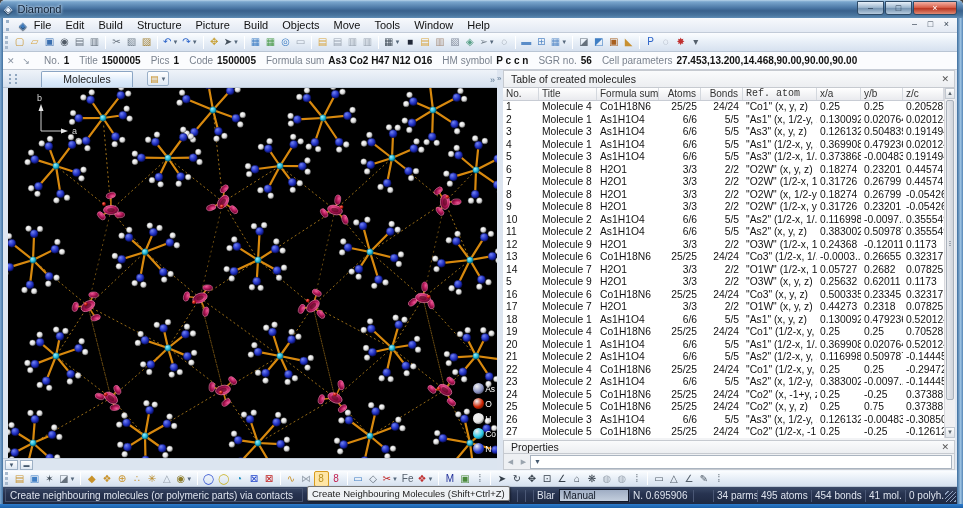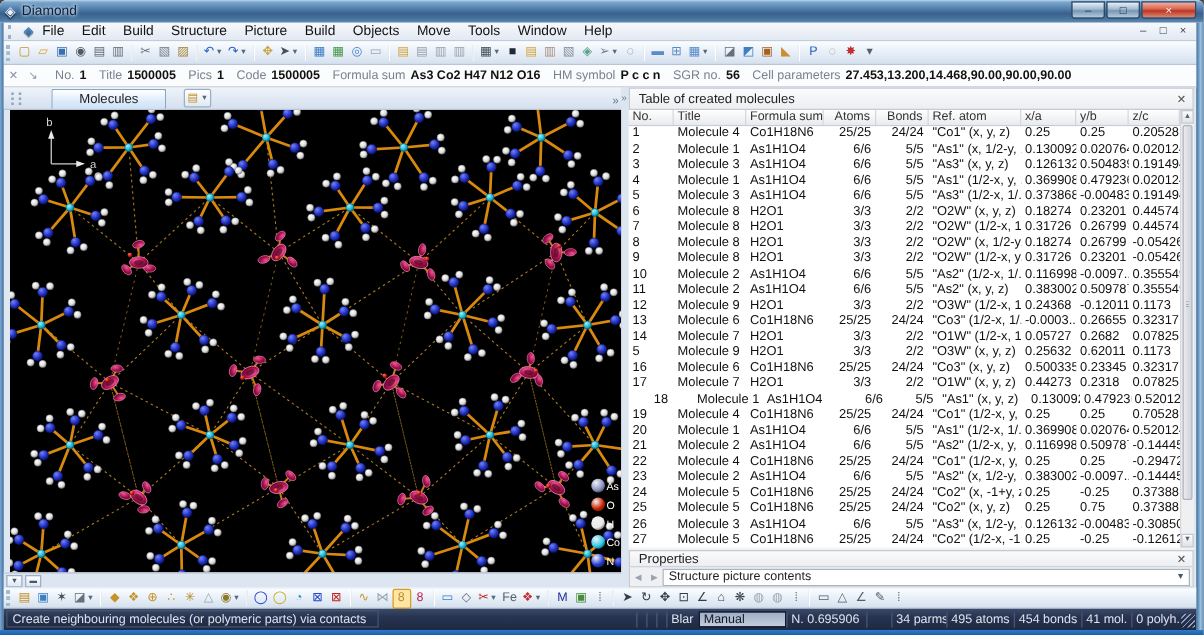--- a/index.html
+++ b/index.html
@@ -1173,21 +1173,21 @@
     <div class="panel-title">
       <span class="t">Table of created molecules</span>
       <span class="x">✕</span>
     </div>
     <div class="thead" id="table-head">
         <div class="th" style="width: 36px;">No.</div>
         <div class="th" style="width: 58px;">Title</div>
         <div class="th" style="width: 62px;">Formula sum</div>
         <div class="th r" style="width: 42px;">Atoms</div>
         <div class="th r" style="width: 42px;">Bonds</div>
-        <div class="th" style="width: 74px;">Ref. atom</div>
+        <div class="th" style="width: 74px; font-family: Liberation Mono, monospace;">Ref. atom</div>
         <div class="th" style="width: 44px;">x/a</div>
         <div class="th" style="width: 42px;">y/b</div>
         <div class="th" style="width: 41px;">z/c</div>
       </div>
     <div class="tbody" id="table-body">
         <div class="t-row">
           <div class="td" style="width: 36px;">1</div>
           <div class="td" style="width: 58px;">Molecule 4</div>
           <div class="td" style="width: 62px;">Co1H18N6</div>
           <div class="td r" style="width: 42px;">25/25</div>
@@ -1367,21 +1367,21 @@
           <div class="td" style="width: 58px;">Molecule 7</div>
           <div class="td" style="width: 62px;">H2O1</div>
           <div class="td r" style="width: 42px;">3/3</div>
           <div class="td r" style="width: 42px;">2/2</div>
           <div class="td" style="width: 74px;">"O1W" (x, y, z)</div>
           <div class="td" style="width: 44px;">0.44273</div>
           <div class="td" style="width: 42px;">0.2318</div>
           <div class="td" style="width: 41px;">0.07825</div>
         </div>
         <div class="t-row">
-          <div class="td" style="width: 36px; margin-left: 17px;">18</div>
+          <div class="td" style="width: 36px;">18</div>
           <div class="td" style="width: 58px;">Molecule 1</div>
           <div class="td" style="width: 62px;">As1H1O4</div>
           <div class="td r" style="width: 42px;">6/6</div>
           <div class="td r" style="width: 42px;">5/5</div>
           <div class="td" style="width: 74px;">"As1" (x, y, z)</div>
           <div class="td" style="width: 44px;">0.130092</div>
           <div class="td" style="width: 42px;">0.479236</div>
           <div class="td" style="width: 41px;">0.520124</div>
         </div>
         <div class="t-row">
@@ -1495,21 +1495,20 @@
 
   <div class="props">
     <div class="panel-title">
       <span class="t">Properties</span>
       <span class="x">✕</span>
     </div>
     <div class="props-row">
       <span class="pr-arrow">◀</span>
       <span class="pr-arrow">▶</span>
       <div class="combo">
-        <span class="v">Structure picture contents</span>
         <span class="dd">▼</span>
       </div>
     </div>
   </div>
 
   <div class="toolbar toolbar-bottom">
     <span class="tb-grip"></span>
     <div id="toolbar-bottom-icons" style="display:flex;align-items:center">
         <div class="tb-btn">
           <span class="g" style="color: rgb(200, 146, 42);">▤</span>
@@ -1666,14 +1665,15 @@
         <div class="sb-cell" style="width: 20px;"></div>
         <div class="sb-cell" style="width: 44px;">34 parms</div>
         <div class="sb-cell" style="width: 54px;">495 atoms</div>
         <div class="sb-cell" style="width: 54px;">454 bonds</div>
         <div class="sb-cell" style="width: 40px;">41 mol.</div>
         <div class="sb-cell" style="width: 46px;">0 polyh.</div>
       </div>
     <div class="sb-grip"></div>
   </div>
 
+  <div class="tooltip">Create Neighbouring Molecules (Shift+Ctrl+Z)</div>
 
 </div>
 
 </body></html>

